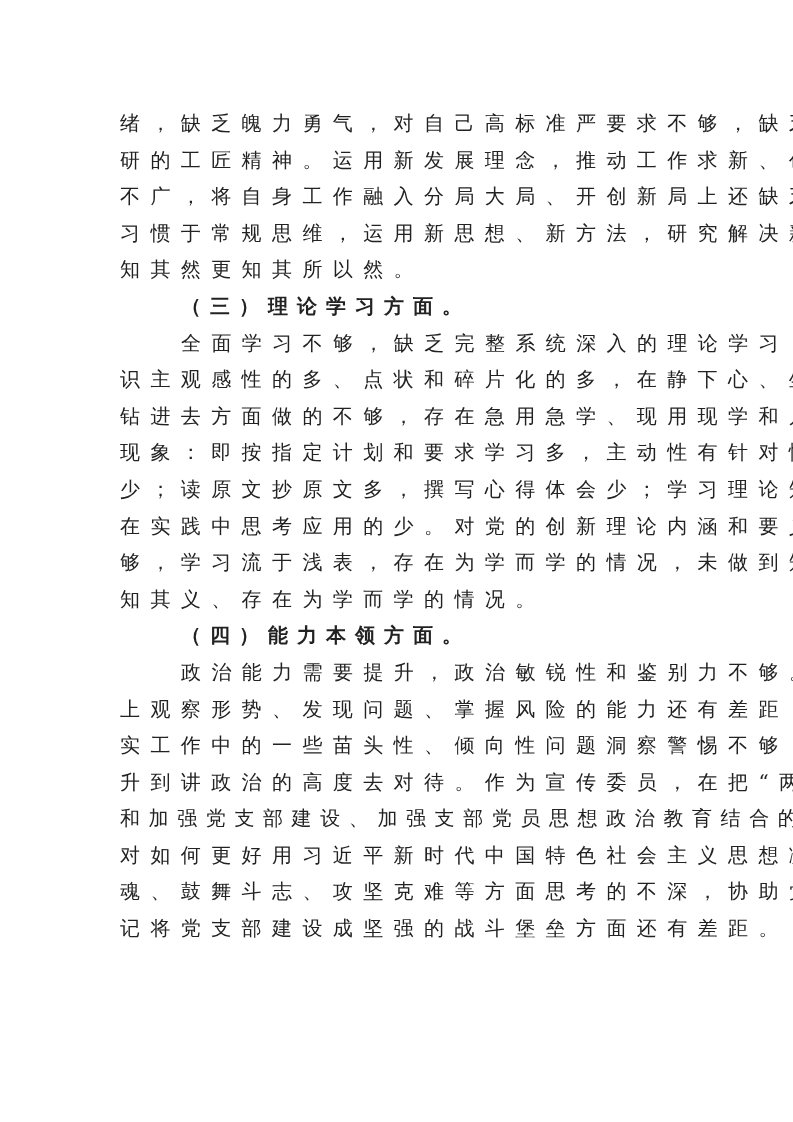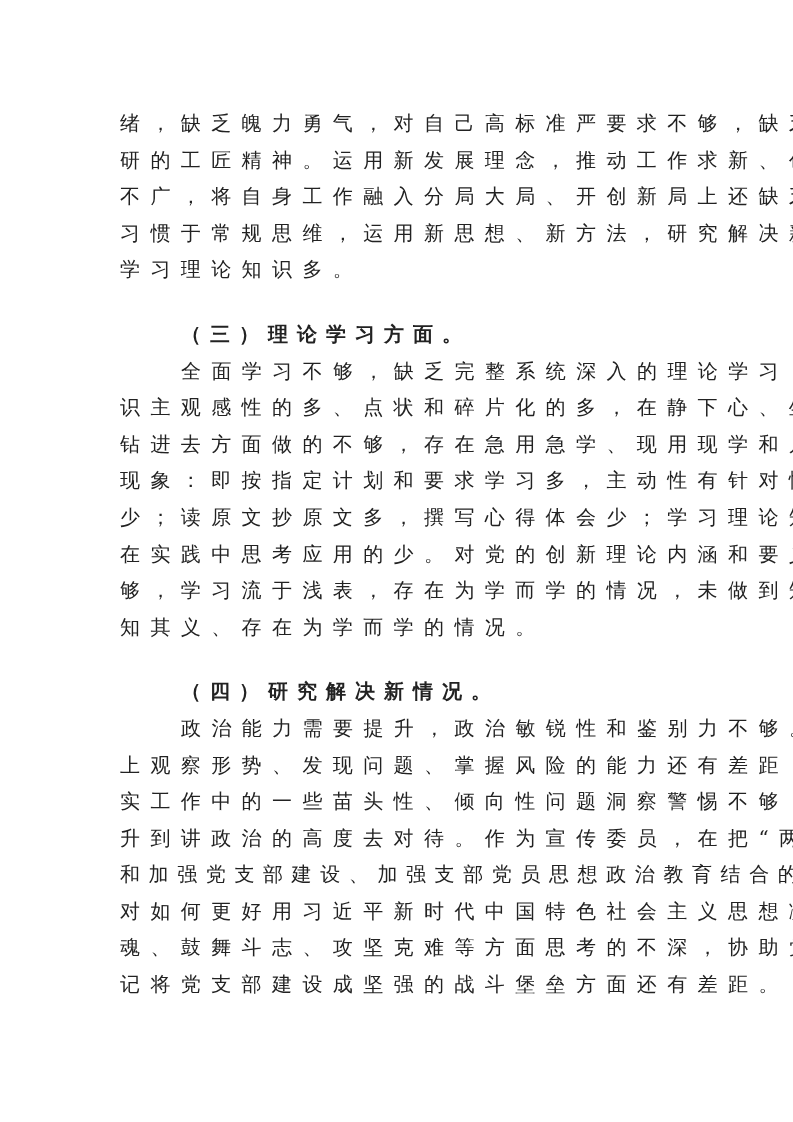--- a/index.html
+++ b/index.html
@@ -13,49 +13,49 @@
       font-size: 20px;
       color: #222222;
     }
     .line {
       height: 36.6px;
       line-height: 36.6px;
       white-space: nowrap;
       letter-spacing: 10.4px;
     }
     .indent { padding-left: 61px; }
-    .heading { font-weight: bold; letter-spacing: 9px; margin-top: 28px; }
+    .heading { font-weight: bold; letter-spacing: 9px; }
   </style>
 </head>
 <body>
 
 <div class="page">
 
   <div>
     <div class="line">绪，缺乏魄力勇气，对自己高标准严要求不够，缺乏深钻细</div>
     <div class="line">研的工匠精神。运用新发展理念，推动工作求新、创新思路</div>
     <div class="line">不广，将自身工作融入分局大局、开创新局上还缺乏研究，</div>
     <div class="line">习惯于常规思维，运用新思想、新方法，研究解决新情况、</div>
-    <div class="line">学习理论知识多。</div>
+    <div class="line">知其然更知其所以然。</div>
   </div>
 
   <div class="line indent heading">（三）理论学习方面。</div>
 
   <div>
     <div class="line indent">全面学习不够，缺乏完整系统深入的理论学习，思想认</div>
     <div class="line">识主观感性的多、点状和碎片化的多，在静下心、坐下来、</div>
     <div class="line">钻进去方面做的不够，存在急用急学、现用现学和几多几少</div>
     <div class="line">现象：即按指定计划和要求学习多，主动性有针对性的学习</div>
     <div class="line">少；读原文抄原文多，撰写心得体会少；学习理论知识多，</div>
     <div class="line">在实践中思考应用的少。对党的创新理论内涵和要义研究不</div>
     <div class="line">够，学习流于浅表，存在为学而学的情况，未做到知其言更</div>
     <div class="line">知其义、存在为学而学的情况。</div>
   </div>
 
-  <div class="line indent heading">（四）研究解决新情况。</div>
+  <div class="line indent heading">（四）能力本领方面。</div>
 
   <div>
     <div class="line indent">政治能力需要提升，政治敏锐性和鉴别力不够。从政治</div>
     <div class="line">上观察形势、发现问题、掌握风险的能力还有差距，对于现</div>
     <div class="line">实工作中的一些苗头性、倾向性问题洞察警惕不够，没有上</div>
     <div class="line">升到讲政治的高度去对待。作为宣传委员，在把“两个确立”</div>
     <div class="line" style="letter-spacing:8.6px">和加强党支部建设、加强支部党员思想政治教育结合的不好，</div>
     <div class="line">对如何更好用习近平新时代中国特色社会主义思想凝心聚</div>
     <div class="line">魂、鼓舞斗志、攻坚克难等方面思考的不深，协助党支部书</div>
     <div class="line">记将党支部建设成坚强的战斗堡垒方面还有差距。</div>

